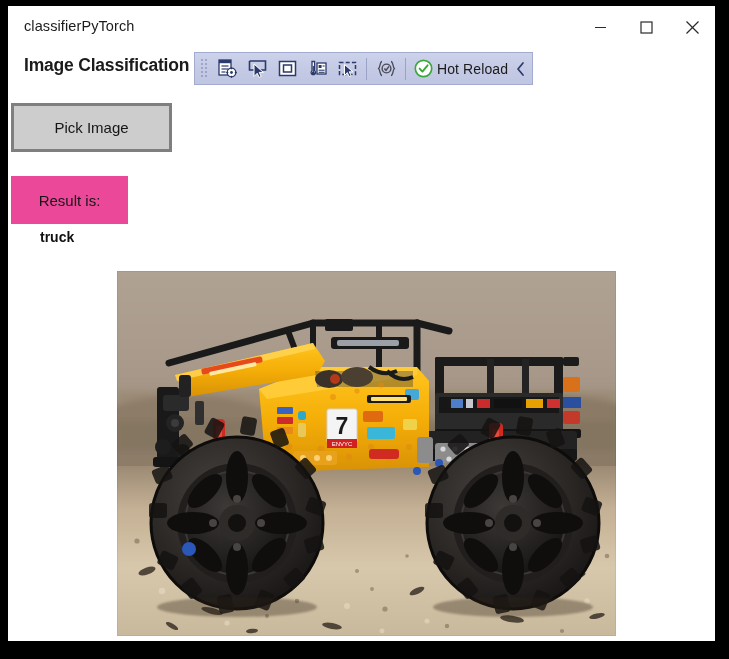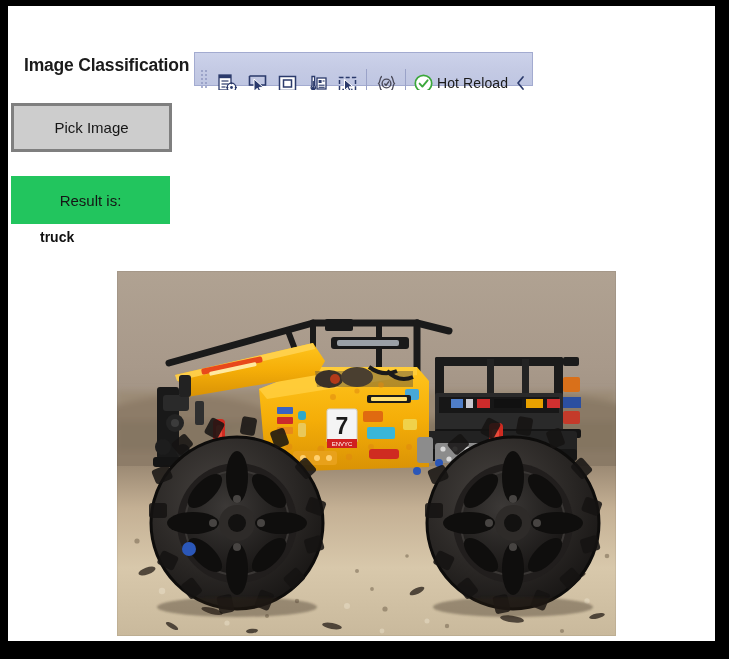--- a/index.html
+++ b/index.html
@@ -86,22 +86,22 @@
   
   .hotreload-bar {
     position: absolute;
     left: 186px;
     top: 4px;
     height: 33px;
     background: linear-gradient(to bottom, #ccd2ea 0%, #c4caE4 55%, #bfc6e2 100%);
     border: 1px solid #a3abd0;
     box-sizing: border-box;
     display: flex;
-    align-items: flex-start;
-    padding: 16px 2px;
+    align-items: center;
+    padding: 8px 2px;
   }
   .grip {
     width: 12px;
     height: 22px;
     margin: 0 2px 0 1px;
     display: flex;
     align-items: center;
     justify-content: center;
   }
   .grip svg { display:block; }
@@ -169,23 +169,23 @@
     justify-content: center;
     font-size: 15px;
     color: #151515;
     cursor: default;
   }
 
   .result-label {
     position: absolute;
     left: 3px;
     top: 86px;
-    width: 159px;
+    width: 117px;
     height: 48px;
-    background: #22c55e;
+    background: #ec4899;
     box-sizing: border-box;
     display: flex;
     align-items: center;
     justify-content: center;
     font-size: 15px;
     color: #151515;
   }
 
   .result-value {
     position: absolute;
@@ -208,20 +208,42 @@
   }
   .photo-svg { display: block; width: 499px; height: 365px; }
 </style>
 </head>
 <body>
 
 <div id="screen">
 
   <div id="app-window">
 
+    <div class="titlebar">
+      <div class="title-text">classifierPyTorch</div>
+
+      <div class="wincontrols">
+        <div class="wc-btn">
+          <svg width="13" height="13" viewBox="0 0 13 13">
+            <line x1="1" y1="6.5" x2="12" y2="6.5" stroke="#2b2b2b" stroke-width="1"></line>
+          </svg>
+        </div>
+        <div class="wc-btn">
+          <svg width="13" height="13" viewBox="0 0 13 13">
+            <rect x="1" y="1" width="11" height="11" fill="none" stroke="#2b2b2b" stroke-width="1.2"></rect>
+          </svg>
+        </div>
+        <div class="wc-btn">
+          <svg width="15" height="15" viewBox="0 0 15 15">
+            <line x1="1.5" y1="1.5" x2="13.5" y2="13.5" stroke="#2b2b2b" stroke-width="1.2"></line>
+            <line x1="13.5" y1="1.5" x2="1.5" y2="13.5" stroke="#2b2b2b" stroke-width="1.2"></line>
+          </svg>
+        </div>
+      </div>
+    </div>
 
     <div class="header-row">
       <div class="page-heading">Image Classification</div>
 
       <div class="hotreload-bar">
 
         <div class="grip">
           <svg width="8" height="22" viewBox="0 0 8 22">
             <g fill="#8f97c0">
               <circle cx="2" cy="2" r="1"></circle>

